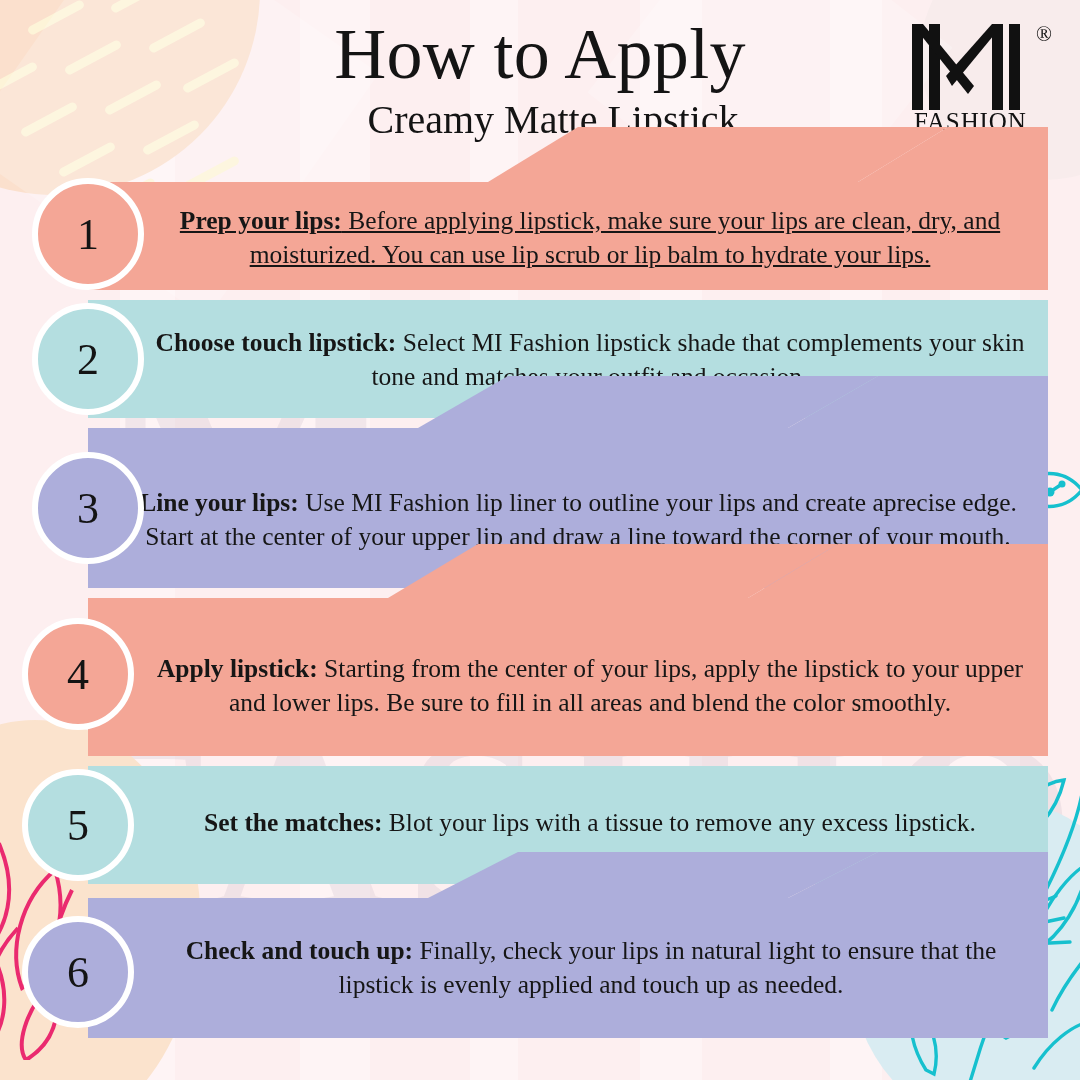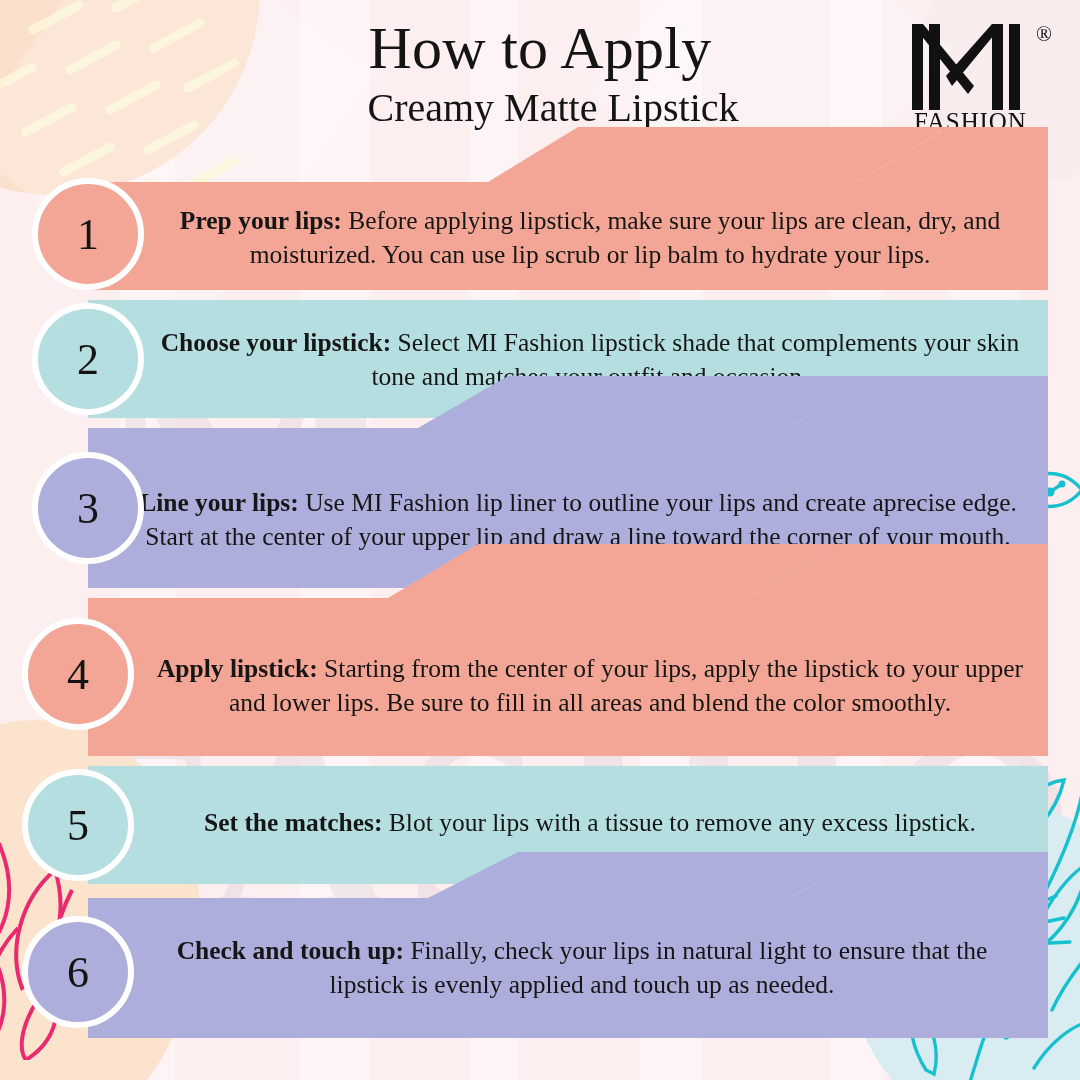--- a/index.html
+++ b/index.html
@@ -84,21 +84,21 @@
     position: absolute;
     left: 0; right: 0; top: 0;
     height: 180px;
   }
   .title-wrap {
     position: absolute;
     left: 0; right: 0; top: 18px;
     text-align: center;
   }
   .title-main {
-    font-size: 60px;
+    font-size: 72px;
     line-height: 1.02;
     color: #141414;
     font-weight: 400;
     letter-spacing: 0.004em;
   }
   .title-sub {
     font-size: 40px;
     line-height: 1.25;
     color: #141414;
     font-weight: 400;
@@ -285,34 +285,34 @@
   </div>
 
   <div class="steps">
 
     <div class="step" style="top:182px;width:960px;height:108px;">
       <svg class="ribbon" width="960" height="108" viewBox="0 0 960 108" preserveAspectRatio="none" style="overflow:visible;">
         <polygon points="0,0 960,0 960,108 0,108" fill="#f4a696"></polygon>
         <polygon points="770,0 860,-55 960,-55 960,0" fill="#f4a696"></polygon>
         <polygon points="490,-55 860,-55 770,0 400,0" fill="#f4a696"></polygon>
       </svg>
-      <div class="step-text" style="left:56px;width:892px;top:22px;">
+      <div class="step-text" style="left:56px;width:892px;top:22px;text-decoration:underline;">
         <b>Prep your lips:</b><span> Before applying lipstick, make sure your lips are clean, dry, and moisturized. You can use lip scrub or lip balm to hydrate your lips.</span>
       </div>
       <div class="num-circle" style="left:-56px;top:-4px;width:112px;height:112px;background:#f4a696;">
         <span>1</span>
       </div>
     </div>
 
     <div class="step" style="top:300px;width:960px;height:118px;">
       <svg class="ribbon" width="960" height="118" viewBox="0 0 960 118" preserveAspectRatio="none">
         <polygon points="0,0 960,0 960,118 0,118" fill="#b4dee0"></polygon>
       </svg>
       <div class="step-text" style="left:56px;width:892px;top:26px;">
-        <b>Choose your lipstick:</b><span> Select MI Fashion lipstick shade that complements your skin tone and matches your outfit and occasion.</span>
+        <b>Choose touch lipstick:</b><span> Select MI Fashion lipstick shade that complements your skin tone and matches your outfit and occasion.</span>
       </div>
       <div class="num-circle" style="left:-56px;top:3px;width:112px;height:112px;background:#b4dee0;">
         <span>2</span>
       </div>
     </div>
 
     <div class="step" style="top:428px;width:960px;height:160px;">
       <svg class="ribbon" width="960" height="160" viewBox="0 0 960 160" preserveAspectRatio="none" style="overflow:visible;">
         <polygon points="0,0 960,0 960,160 0,160" fill="#adaedb"></polygon>
         <polygon points="700,0 790,-52 960,-52 960,0" fill="#adaedb"></polygon>
@@ -351,21 +351,21 @@
         <span>5</span>
       </div>
     </div>
 
     <div class="step" style="top:898px;width:960px;height:140px;">
       <svg class="ribbon" width="960" height="140" viewBox="0 0 960 140" preserveAspectRatio="none" style="overflow:visible;">
         <polygon points="0,0 960,0 960,140 0,140" fill="#adaedb"></polygon>
         <polygon points="700,0 790,-46 960,-46 960,0" fill="#adaedb"></polygon>
         <polygon points="430,-46 790,-46 700,0 340,0" fill="#adaedb"></polygon>
       </svg>
-      <div class="step-text" style="left:48px;width:892px;top:36px;">
+      <div class="step-text" style="left:57px;width:892px;top:36px;">
         <b>Check and touch up:</b><span> Finally, check your lips in natural light to ensure that the lipstick is evenly applied and touch up as needed.</span>
       </div>
       <div class="num-circle" style="left:-66px;top:18px;width:112px;height:112px;background:#adaedb;">
         <span>6</span>
       </div>
     </div>
 
   </div>
 </div>
 

